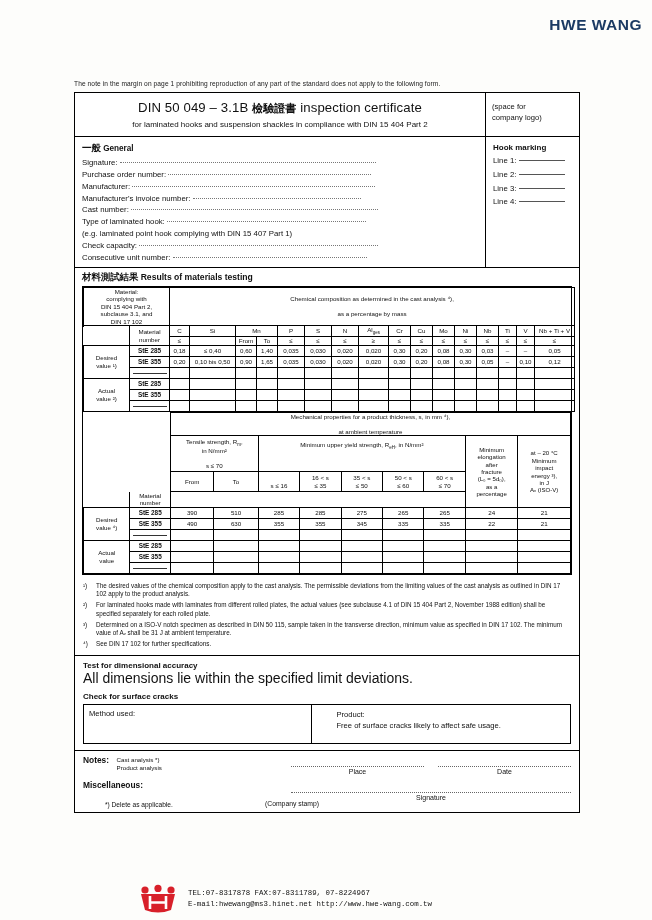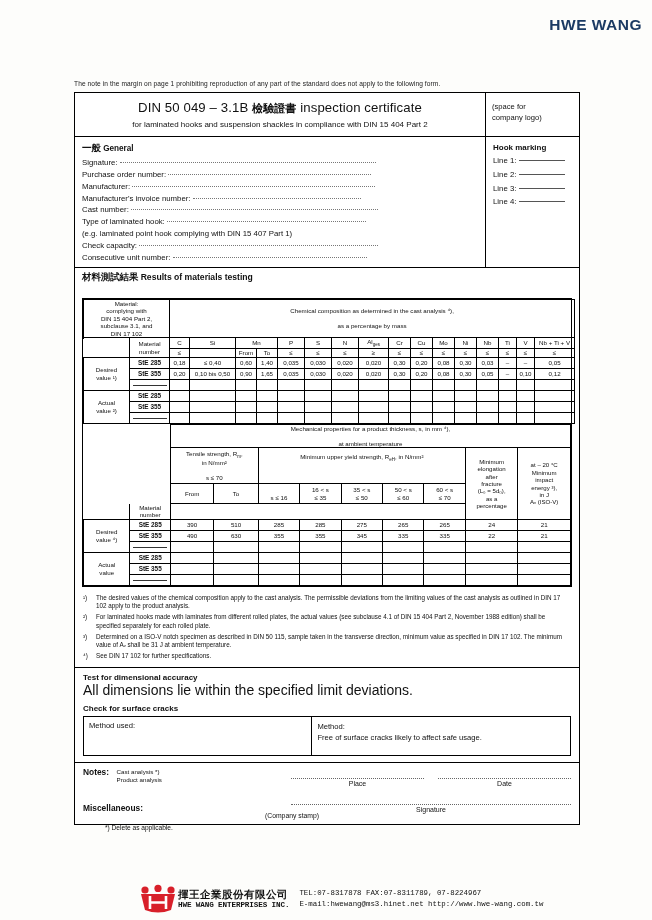--- a/index.html
+++ b/index.html
@@ -53,21 +53,21 @@
   .sect-h .en { font-size: 8.2px; font-weight: bold; }
   .fline { font-size: 7.8px; line-height: 1.52; white-space: nowrap; overflow:hidden; }
   .fline .lbl { }
   .dots { display:inline-block; border-bottom: 1px dotted #777; vertical-align: 2px; }
   .plain { font-size: 7.8px; line-height: 1.52; }
   .hook-h { font-size: 8px; font-weight: bold; margin-bottom: 5px; }
   .hook-line { font-size: 7.8px; line-height: 1.0; margin-bottom: 6px; white-space:nowrap;}
   .hook-line .dots { width: 46px; border-bottom: 1px solid #555; }
 
   
-  .res-head { padding: 3px 7px 14px 7px; font-size: 8.6px; font-weight:bold; }
+  .res-head { padding: 3px 7px 2px 7px; font-size: 8.6px; font-weight:bold; }
   .res-head .cn { font-size: 9.4px; }
 
   
   table.grid { border-collapse: collapse; width: 100%; table-layout: fixed; }
   table.grid td, table.grid th {
     border: 0.8px solid #000;
     font-size: 6.2px; font-weight: normal;
     text-align: center; vertical-align: middle;
     padding: 0; line-height: 1.22;
   }
@@ -87,29 +87,29 @@
   .fn-box { padding: 3px 8px 4px 8px; border-top: 1.4px solid #000; }
   .fn { display:flex; font-size: 6.3px; line-height: 1.34; margin-bottom: 2.5px; }
   .fn-n { width: 13px; flex: none; }
   .fn-t { flex: 1 1 auto; }
 
   
   .lower { padding: 5px 8px 6px 8px; border-top: 1.4px solid #000; }
   .lw-h { font-size: 8px; font-weight: bold; }
   .lw-p { font-size: 14px; margin-bottom: 6px; }
   .lw-h2 { font-size: 8px; font-weight: bold; margin-bottom: 3px; }
-  .mbox { display:flex; border: 1.1px solid #000; }
+  .mbox { display:flex; border: 1.1px solid #000; gap: 19px; }
   .mbox-l { width: 47%; border-right: 1.1px solid #000; padding: 4px 5px 12px 5px; font-size: 7.6px; }
   .mbox-r { flex:1 1 auto; padding: 4px 5px 12px 5px; font-size: 7.6px; line-height: 1.45; }
 
   
   .notes { border-top: 1.4px solid #000; padding: 4px 8px 3px 8px; position: relative; height: 62px; }
   .notes-label { font-size: 8.4px; font-weight: bold; display:inline-block; vertical-align: top;}
   .notes-sub { display:inline-block; font-size: 6.2px; line-height: 1.28; vertical-align: top; padding-left: 3px; padding-top:1px;}
-  .misc { font-size: 8.4px; font-weight: bold; margin-top: 18px; }
+  .misc { font-size: 8.4px; font-weight: bold; margin-top: 7px; }
   .delete-note { font-size: 6.6px; margin-top: 11px; padding-left: 22px; display:inline-block;}
   .stamp { position:absolute; left: 190px; bottom: 5px; font-size: 6.8px; }
   .sig-area { position:absolute; right: 8px; top: 6px; width: 280px; }
   .sig-row { display:flex; gap: 14px; }
   .sig-f { flex:1 1 0; }
   .sig-l { border-bottom: 1px dotted #666; height: 10px; }
   .sig-c { text-align:center; font-size: 7px; padding-top: 1px; }
   .sig-wide { margin-top: 8px; }
 
   
@@ -508,21 +508,21 @@
 
   <div class="lower">
     <div class="lw-h">Test for dimensional accuracy</div>
     <div class="lw-p">All dimensions lie within the specified limit deviations.</div>
     <div class="lw-h2">Check for surface cracks</div>
     <div class="mbox">
       <div class="mbox-l">
         <span>Method used:</span>
       </div>
       <div class="mbox-r">
-        <div>Method:</div>
+        <div>Product:</div>
         <div>Free of surface cracks likely to affect safe usage.</div>
       </div>
     </div>
   </div>
 
   <div class="notes">
     <span class="notes-label">Notes:</span>
     <span class="notes-sub">
       <span>Cast analysis *)</span><br>
       <span>Product analysis</span>
@@ -556,21 +556,17 @@
     <svg viewBox="0 0 40 30" width="40" height="30" aria-hidden="true">
       <g fill="#d8202a">
         <circle cx="7" cy="6" r="3.6"></circle>
         <circle cx="20" cy="4.4" r="3.6"></circle>
         <circle cx="33" cy="6" r="3.6"></circle>
         <path d="M3 10 L37 10 L33 26 Q20 31 7 26 Z"></path>
       </g>
       <path d="M12 12 L12 25 M28 12 L28 25 M12 18.5 L28 18.5" stroke="#fff" stroke-width="2.6" fill="none"></path>
     </svg>
   </div>
-  <div>
-    <div class="fcn">揮王企業股份有限公司</div>
-    <div class="fen">HWE WANG ENTERPRISES INC.</div>
-  </div>
   <div class="fcontact">
     <div>TEL:07-8317878   FAX:07-8311789, 07-8224967</div>
     <div>E-mail:hwewang@ms3.hinet.net   http://www.hwe-wang.com.tw</div>
   </div>
 </div>
 
 </body></html>

